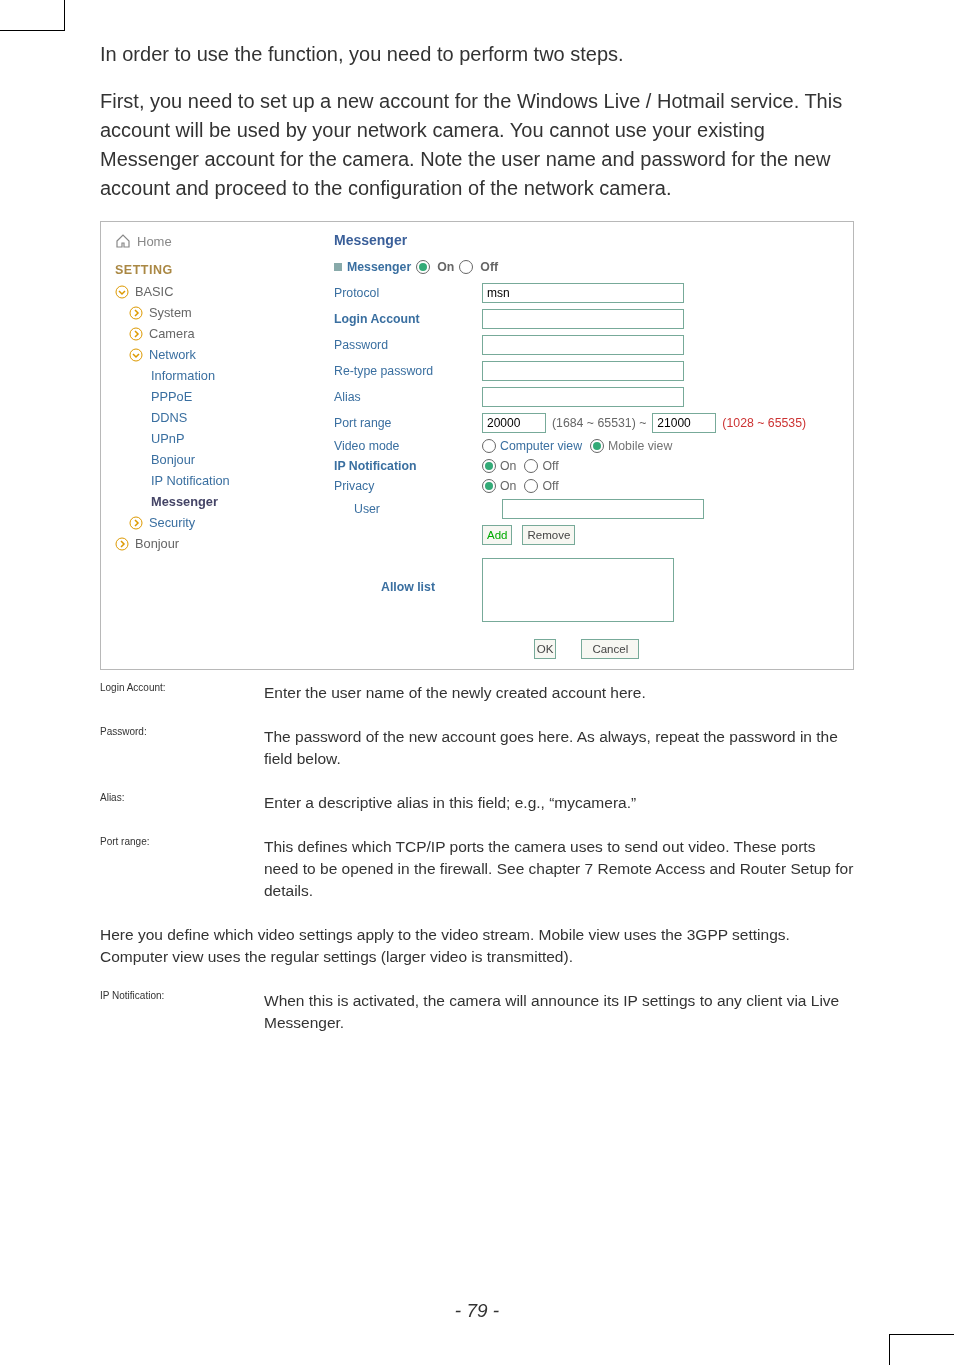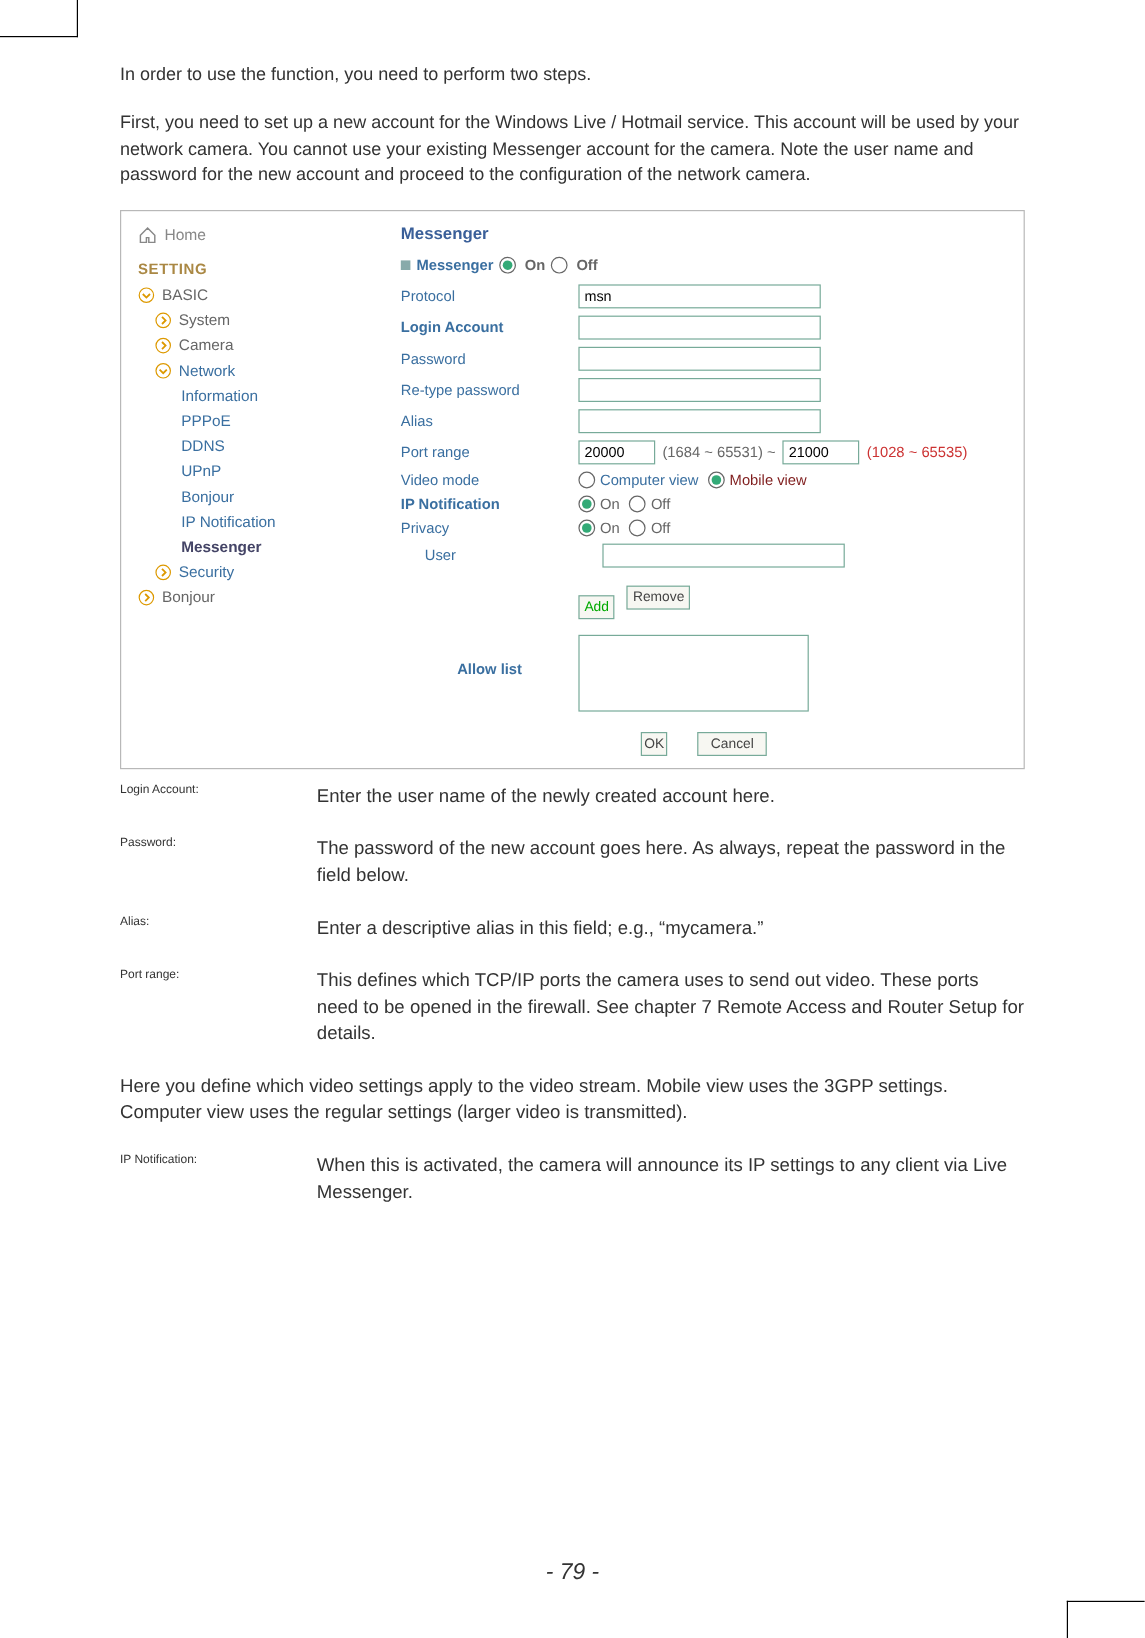--- a/index.html
+++ b/index.html
@@ -1,22 +1,22 @@
 <!DOCTYPE html>
 <html><head>
 <meta charset="utf-8">
 <style>
   html,body { margin:0; padding:0; background:#fff; }
   body { width:954px; height:1365px; font-family:Verdana, Geneva, sans-serif; color:#333; position:relative; }
   .page { padding:36px 100px 0 100px; }
-  .intro p { font-size:15px; line-height:1.45; margin:16px 0 18px 0; }
+  .intro p { font-size:20px; line-height:1.45; margin:4px 0 18px 0; }
   .config-box { border:1px solid #b8b8b8; margin-top:14px; background:#fff; }
   .config-inner { display:flex; }
   .nav { width:225px; padding:12px 0 0 0; font-size:12.8px; color:#666; }
-  .home { color:#888; padding:0 0 14px 14px; font-size:13px; display:flex; align-items:center; gap:6px;}
+  .home { color:#888; padding:0 0 14px 14px; font-size:13px; display:flex; align-items:flex-start; gap:6px;}
   .home-icon { width:16px; height:14px; position:relative; }
   .home-icon svg { display:block;}
   .setting-head { color:#a84; font-weight:bold; font-size:12.5px; padding:0 0 4px 14px; letter-spacing:0.5px;}
   .nav-item { padding:3px 0 3px 14px; display:flex; align-items:center; gap:6px; }
   .nav-item.lvl2 { padding-left:28px; }
   .nav-item.lvl3 { padding-left:50px; }
   .bullet-down, .bullet-right { width:14px; height:14px; display:inline-flex; }
   .nav .txt { color:#666; }
   .nav .txt.blue { color:#3a6fa0; }
   .nav .txt.active { color:#2a5a88; font-weight:bold; }
@@ -26,21 +26,21 @@
   .row { display:flex; align-items:center; padding:3px 0;}
   .row .lbl { width:148px; color:#3a6fa0; font-size:12.3px; }
   .row .lbl.b { font-weight:bold; }
   .section-hdr { color:#3a6fa0; font-weight:bold; font-size:12.3px; padding:2px 0 6px 0; display:flex; align-items:center; gap:5px;}
   .section-hdr .sq { width:8px; height:8px; background:#8aa; display:inline-block;}
   input[type=text].fld { height:18px; border:1px solid #7a9; font-size:12px; padding:0 4px; }
   .fld.w { width:192px; }
   .fld.sm { width:54px; }
   .static { color:#666; font-size:12.3px; }
   .btn { border:1px solid #7a9; background:#f7f7f2; color:#444; font-size:11.5px; padding:0 4px; height:18px; line-height:16px; display:inline-flex; align-items:center; cursor:pointer;}
-  .btn.grn { color:#0a0;margin-top:17px; }
+  .btn.grn { color:#0a0; }
   .allow-box { border:1px solid #7a9; width:190px; height:62px; background:#fff;}
   .buttons-row { text-align:center; padding:14px 0 10px 0; }
   .defs { margin-top:14px; }
   .def-row { display:flex; margin-bottom:22px; }
   .def-k { width:164px; font-size:10px; }
   .def-v { flex:1; font-size:15.5px; line-height:1.42; }
   .footer { position:absolute; bottom:43px; width:100%; text-align:center; font-style:italic; font-size:19px; color:#333;}
   .crop-tl { position:absolute; top:0; left:0; width:64px; height:30px; border-right:1px solid #000; border-bottom:1px solid #000;}
   .crop-br { position:absolute; bottom:0; right:0; width:64px; height:30px; border-left:1px solid #000; border-top:1px solid #000;}
   
@@ -191,21 +191,21 @@
           <input type="text" class="fld sm" value="20000" style="">
           <span class="static" style="padding:0 6px;">(1684 ~ 65531) ~</span>
           <input type="text" class="fld sm" value="21000" style="">
           <span class="static" style="padding-left:6px;color:#c33;text-align:right;">(1028 ~ 65535)</span>
         </div>
         <div class="row">
           <span class="lbl">Video mode</span>
           <span class="radio-dot"></span>
           <span class="static" style="color:#3a6fa0;padding:0 8px 0 2px;">Computer view</span>
           <span class="radio-dot on"></span>
-          <span class="static" style="color:#7f1d1d;padding-left:2px;">Mobile view</span>
+          <span class="static" style="color:#737373;padding-left:2px;">Mobile view</span>
         </div>
         <div class="row">
           <span class="lbl b">IP Notification</span>
           <span class="radio-dot on"></span>
           <span class="static" style="padding:0 8px 0 2px;">On</span>
           <span class="radio-dot"></span>
           <span class="static" style="padding-left:2px;">Off</span>
         </div>
         <div class="row">
           <span class="lbl">Privacy</span>

